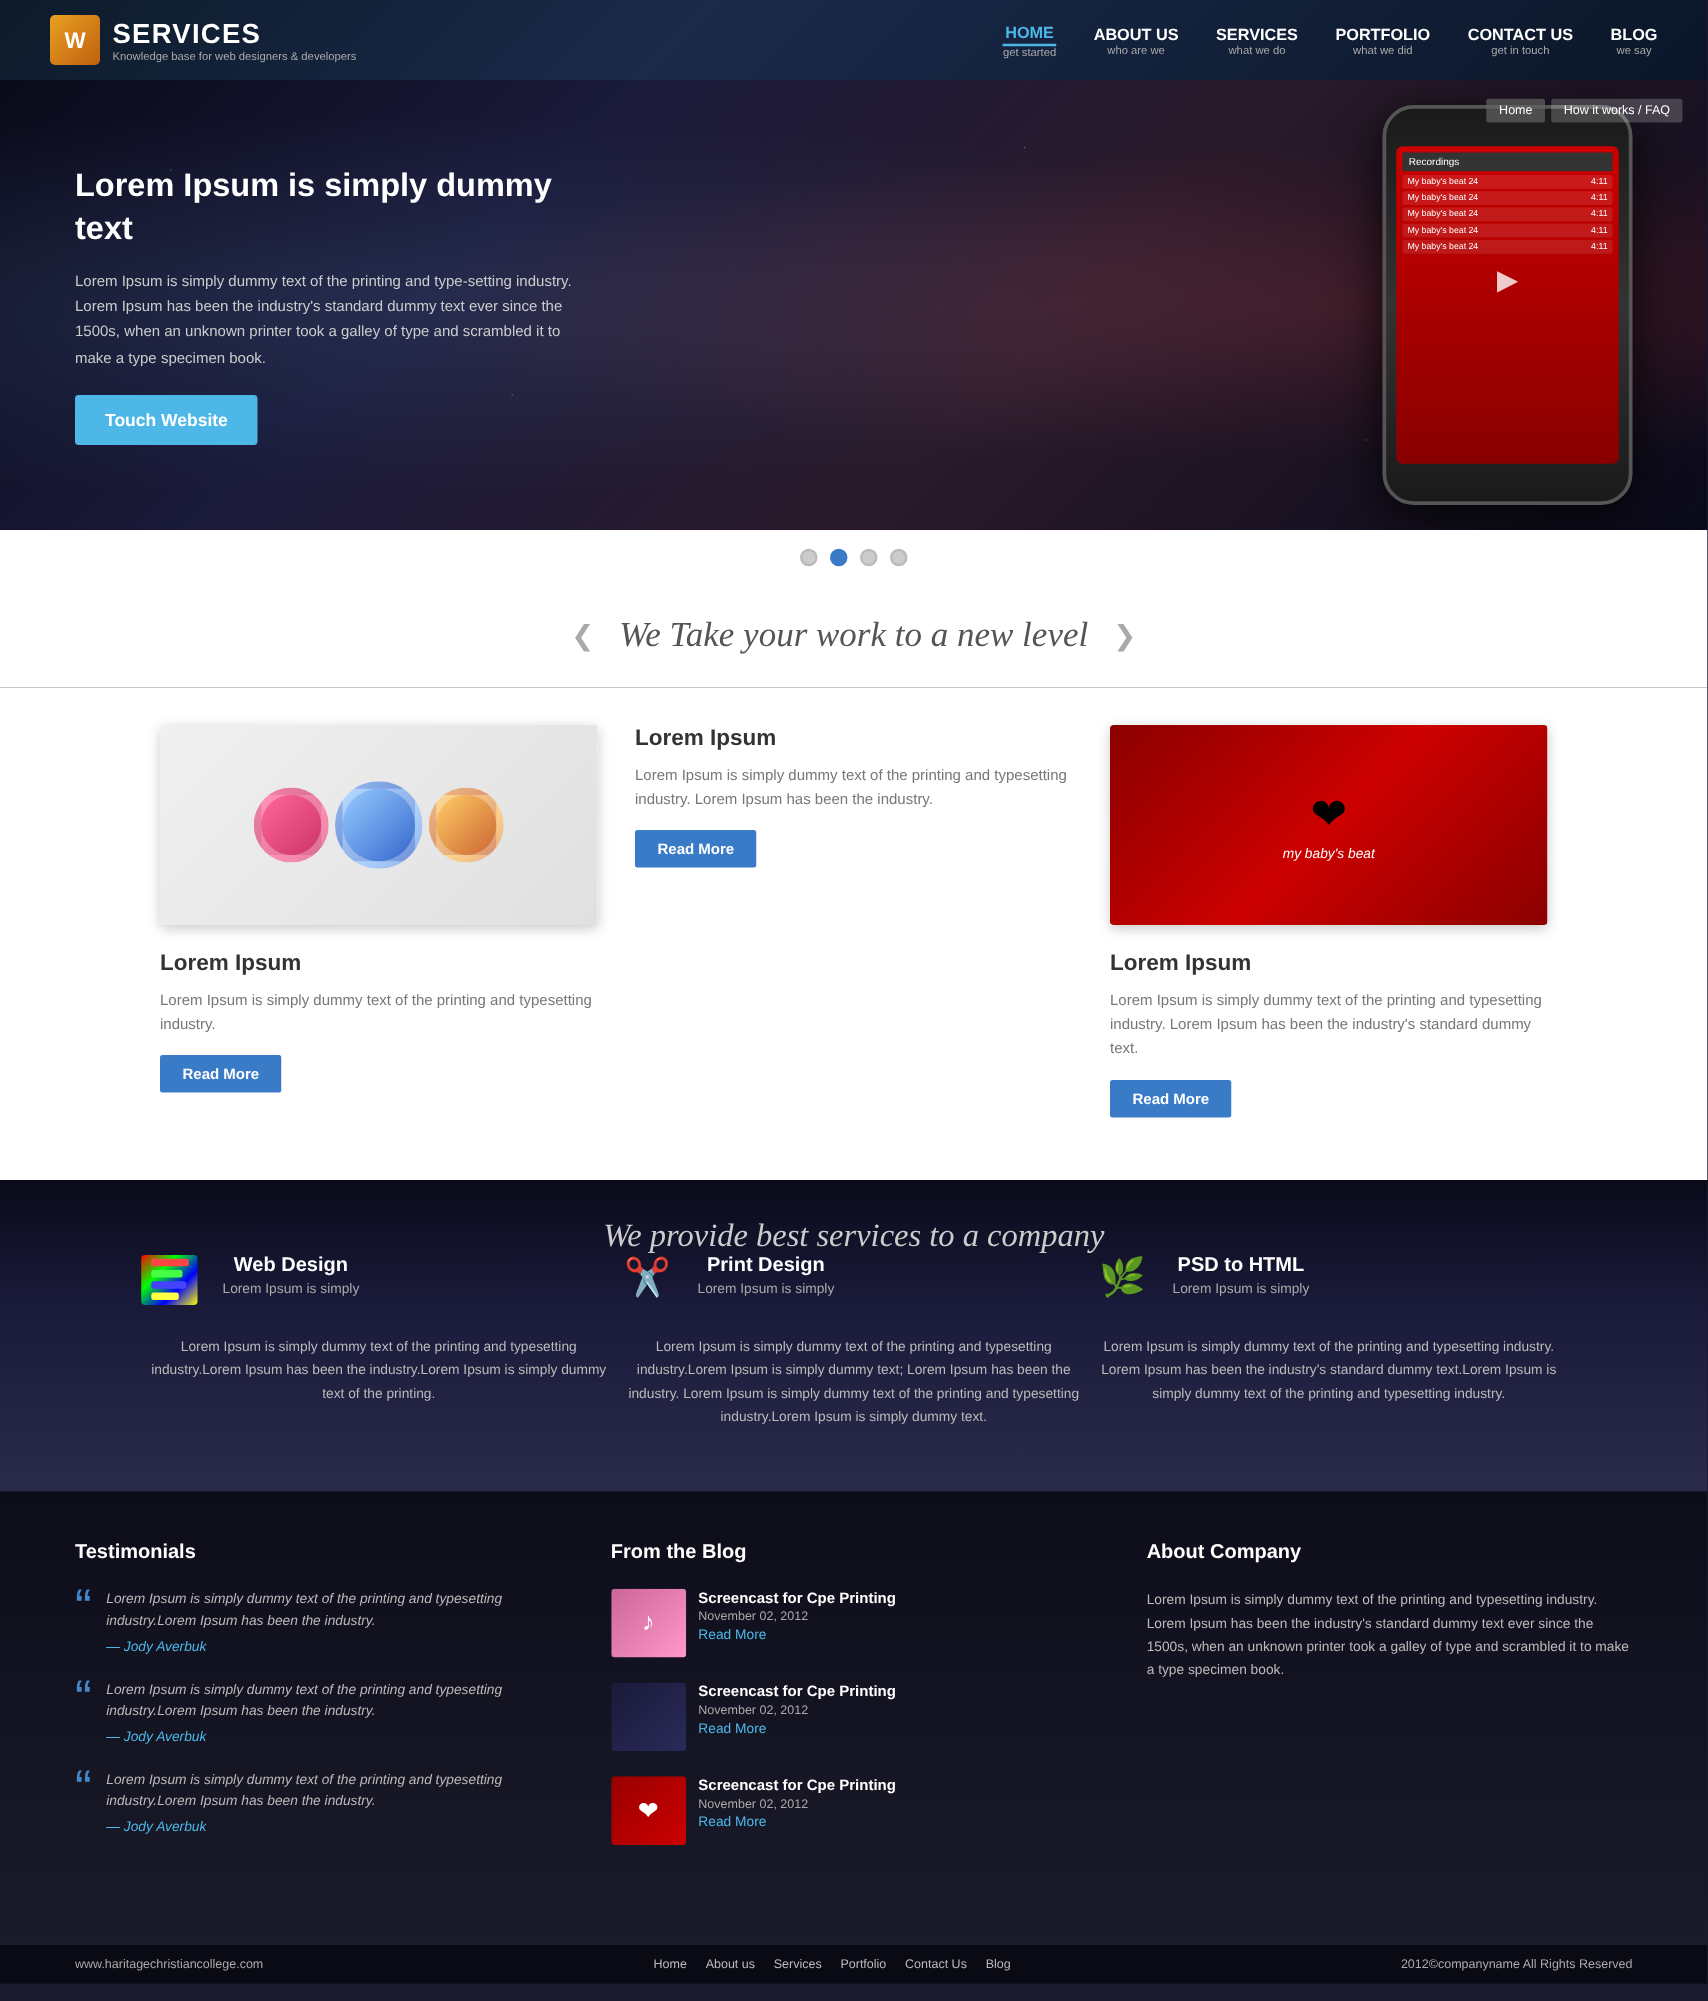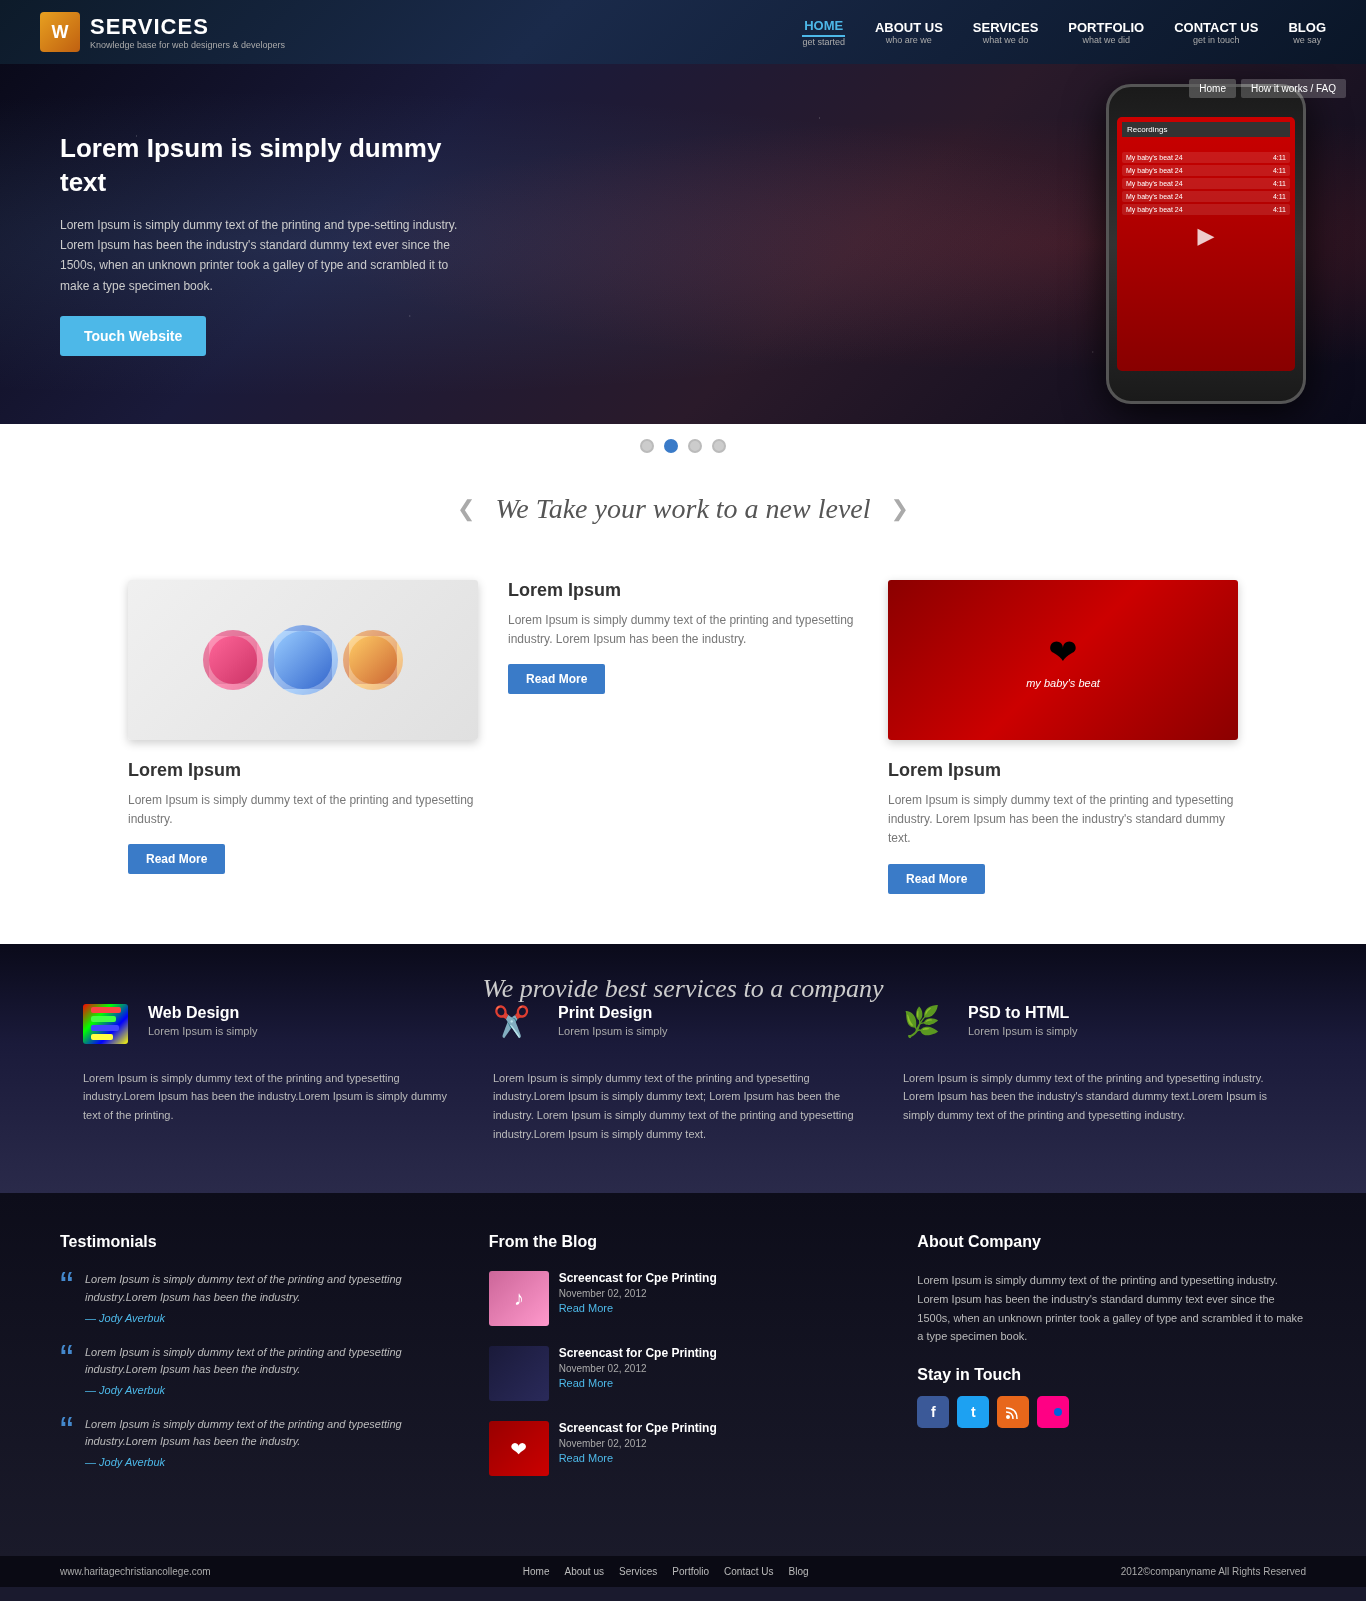--- a/index.html
+++ b/index.html
@@ -77,21 +77,21 @@
     }
     .phone-screen {
       position: absolute; top: 30px; left: 8px; right: 8px; bottom: 30px;
       background: linear-gradient(180deg, #cc0000 0%, #880000 100%);
       border-radius: 5px;
       overflow: hidden;
       font-size: 7px;
       color: white;
       padding: 5px;
     }
-    .phone-screen .screen-title { background: #333; padding: 3px 5px; margin-bottom: 15px; font-size: 8px; }
+    .phone-screen .screen-title { background: #333; padding: 3px 5px; margin-bottom: 3px; font-size: 8px; }
     .screen-row { background: rgba(255,255,255,0.1); margin: 2px 0; padding: 2px 4px; border-radius: 2px; display: flex; justify-content: space-between; }
 
     
     .slider-dots {
       background: white;
       text-align: center;
       padding: 15px;
       display: flex;
       align-items: center;
       justify-content: center;
@@ -171,21 +171,21 @@
       padding: 30px 60px 50px;
       position: relative;
     }
     .services-tagline {
       text-align: center;
       font-family: Georgia, serif;
       font-size: 26px;
       color: #ccc;
       font-style: italic;
     }
-    .services-grid { display: flex; gap: 30px; justify-content: center; }
+    .services-grid { display: flex; justify-content: center; text-align: center; }
     .service-card { flex: 1; max-width: 380px; }
     .service-header { display: flex; align-items: flex-start; gap: 15px; margin-bottom: 15px; }
     .service-icon { width: 50px; height: 50px; flex-shrink: 0; }
     .service-icon-web {
       background: linear-gradient(135deg, #ff0000, #00ff00, #0000ff, #ffff00);
       width: 45px; height: 40px;
       display: flex; align-items: center; justify-content: center;
       border-radius: 3px;
     }
     .service-icon-print {
@@ -526,38 +526,20 @@
           <div class="date">November 02, 2012</div>
           <div class="read-link">Read More</div>
         </div>
       </div>
     </div>
 
     <div class="footer-col">
       <h3>About Company</h3>
       <p class="about-text">Lorem Ipsum is simply dummy text of the printing and typesetting industry. Lorem Ipsum has been the industry's standard dummy text ever since the 1500s, when an unknown printer took a galley of type and scrambled it to make a type specimen book.</p>
 
-      <div class="stay-touch">
-        <h3>Stay in Touch</h3>
-        <div class="social-icons">
-          <div class="social-btn fb">f</div>
-          <div class="social-btn tw">t</div>
-          <div class="social-btn rss">
-            <svg width="16" height="16" viewBox="0 0 16 16">
-              <circle cx="3" cy="13" r="2" fill="white"></circle>
-              <path d="M1 8 Q8 8 8 15" stroke="white" stroke-width="1.5" fill="none"></path>
-              <path d="M1 4 Q12 4 12 15" stroke="white" stroke-width="1.5" fill="none"></path>
-            </svg>
-          </div>
-          <div class="social-btn flickr" style="gap:2px; display:flex; align-items:center; justify-content:center;">
-            <div style="width:8px;height:8px;border-radius:50%;background:#ff0084;"></div>
-            <div style="width:8px;height:8px;border-radius:50%;background:#0063dc;"></div>
-          </div>
-        </div>
-      </div>
     </div>
 
   </div>
 </div>
 
 <div class="footer-bottom">
   <span class="url">www.haritagechristiancollege.com</span>
   <div class="footer-nav">
     <a>Home</a>
     <a>About us</a>

